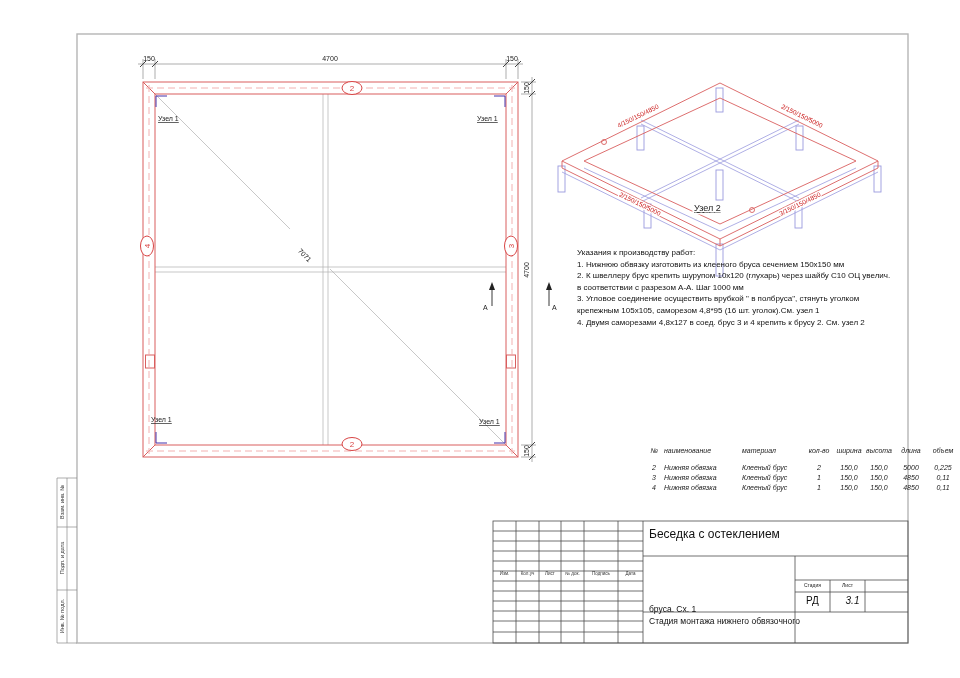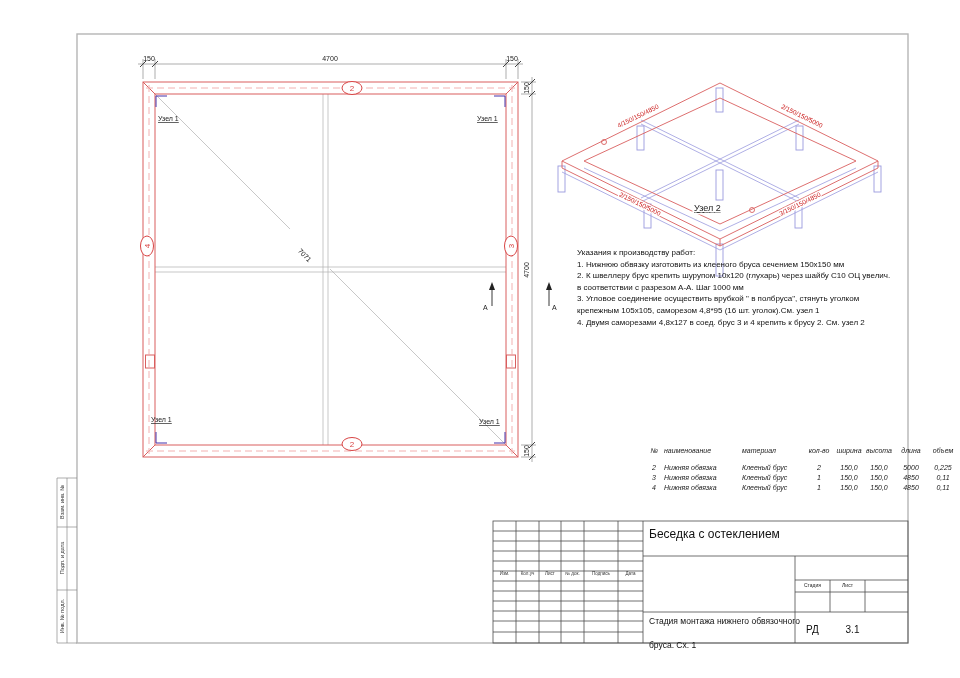--- a/index.html
+++ b/index.html
@@ -7,21 +7,21 @@
           font-family:"Liberation Sans", sans-serif;color:#1a1a1a;}
   svg{position:absolute;left:0;top:0;}
   .abs{position:absolute;}
   .notes{left:577px;top:247px;width:392px;font-size:8px;line-height:11.6px;color:#111;}
   .ptable{left:646px;top:446px;display:grid;grid-template-columns:16px 78px 64px 30px 30px 30px 34px 30px;
           font-style:italic;font-size:7px;line-height:10px;color:#222;}
   .ptable .ph{padding-bottom:7px;}
   .c{text-align:center;} .l{text-align:left;padding-left:2px;}
   .tb-project{left:649px;top:527px;font-size:12px;color:#111;text-align:center;}
   .tb-small{font-size:5px;text-align:center;color:#222;}
-  .tb-val{font-size:10px;text-align:center;color:#111;margin-top:29px;}
+  .tb-val{font-size:10px;text-align:center;color:#111;}
   .tb-draw{left:649px;font-size:8.5px;color:#111;}
   .gridhead{top:571px;font-size:4.5px;text-align:center;color:#333;position:absolute;}
   .vlabel{position:absolute;font-size:5.5px;color:#333;white-space:nowrap;
           transform:translate(-50%,-50%) rotate(-90deg);}
 </style>
 </head>
 <body>
 
 <div id="canvas">
 
@@ -261,23 +261,23 @@
   <div class="c">150,0</div>
   <div class="c">150,0</div>
   <div class="c">4850</div>
   <div class="c">0,11</div>
 </div>
 
 <div class="abs tb-project">Беседка с остеклением</div>
 <div class="abs tb-small" style="left:795px;top:582px;width:35px;">Стадия</div>
 <div class="abs tb-small" style="left:830px;top:582px;width:35px;">Лист</div>
 <div class="abs tb-val" style="left:795px;top:595px;width:35px;">РД</div>
-<div class="abs tb-val" style="left:830px;top:595px;width:45px;">3.1</div>
+<div class="abs tb-val" style="left:830px;top:595px;width:45px;font-style:italic;">3.1</div>
 <div class="abs tb-draw" style="top:616px;">Стадия монтажа нижнего обвязочного</div>
-<div class="abs tb-draw" style="top:640px;">бруса. Сх. 1</div>
+<div class="abs tb-draw" style="top:604px;">бруса. Сх. 1</div>
 
 <div class="gridhead" style="left:493px;width:23px;">Изм.</div>
 <div class="gridhead" style="left:516px;width:23px;">Кол.уч</div>
 <div class="gridhead" style="left:539px;width:22px;">Лист</div>
 <div class="gridhead" style="left:561px;width:23px;">№ док.</div>
 <div class="gridhead" style="left:584px;width:34px;">Подпись</div>
 <div class="gridhead" style="left:618px;width:25px;">Дата</div>
 
 <div class="vlabel" style="left:62px;top:502px;">Взам. инв. №</div>
 <div class="vlabel" style="left:62px;top:558px;">Подп. и дата</div>

